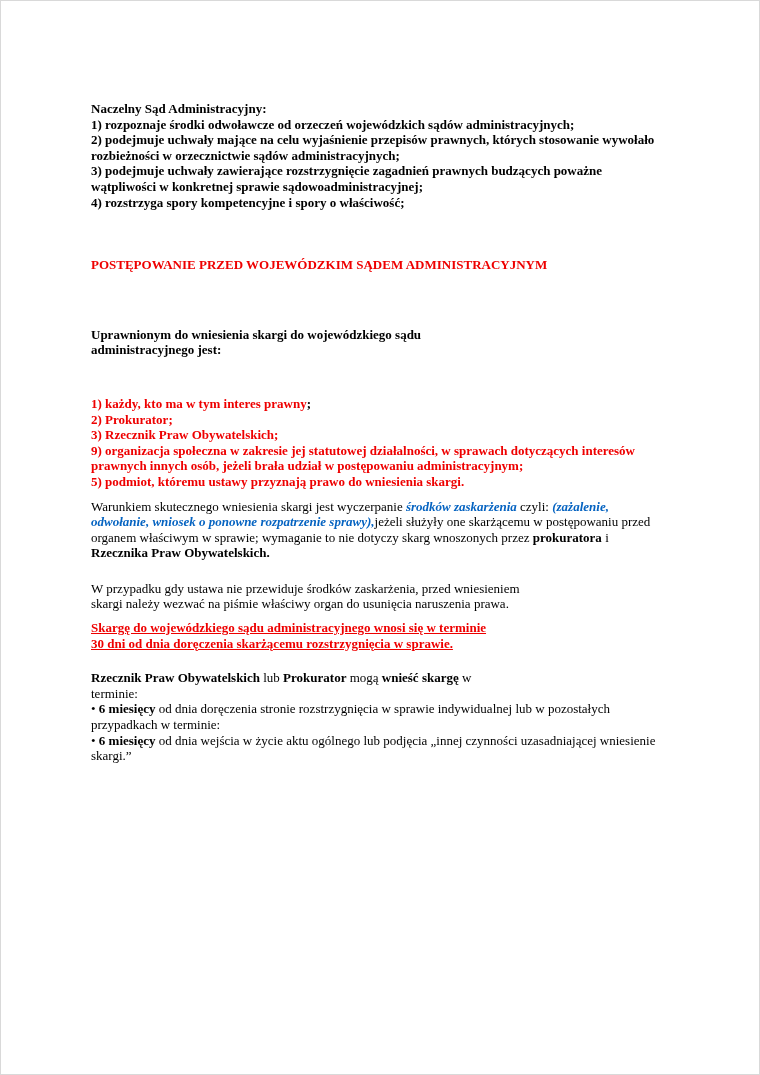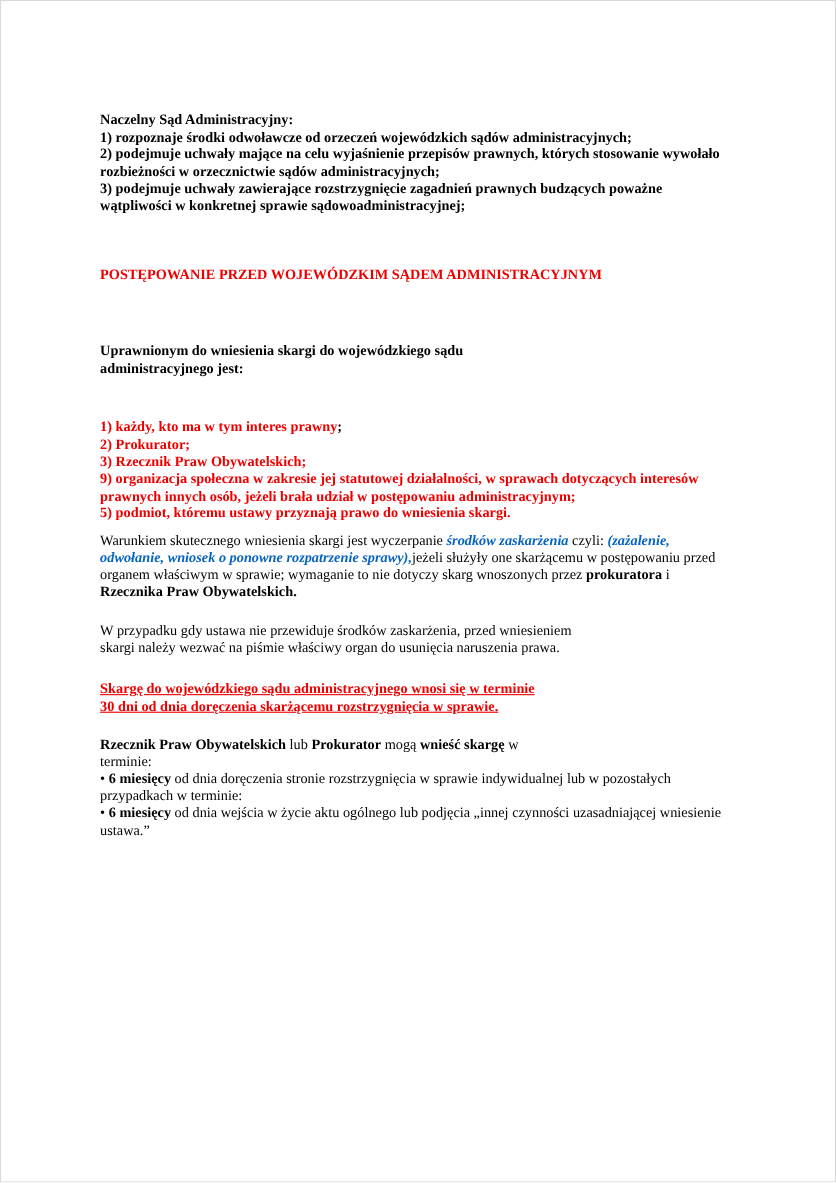--- a/index.html
+++ b/index.html
@@ -21,34 +21,35 @@
   .red { color: var(--c-red, #ee0000); }
   .blue { color: var(--c-blue, #0563C1); font-style: italic; }
   .black { color: #000000; }
   .caps-heading { font-weight: 700; }
 
   .p-nsa      { margin-bottom: 47px; }
   .p-heading  { margin-bottom: 54px; }
   .p-intro    { margin-bottom: 38px; }
   .p-redlist  { margin-bottom: 9px; }
   .p-condition{ margin-bottom: 20px; }
-  .p-noremedy { margin-bottom: 22px; }
+  .p-noremedy { margin-bottom: 8px; }
   .p-deadline { margin-bottom: 19px; text-decoration: underline; }
   .p-ombudsman{ margin-bottom: 0; }
 </style>
 </head>
 <body>
 
 <div class="page">
 
   <div class="para p-nsa b">
     <span class="line">Naczelny Sąd Administracyjny:</span>
     <span class="line">1) rozpoznaje środki odwoławcze od orzeczeń wojewódzkich sądów administracyjnych;</span>
     <span class="line">2) podejmuje uchwały mające na celu wyjaśnienie przepisów prawnych, których stosowanie wywołało rozbieżności w orzecznictwie sądów administracyjnych;</span>
     <span class="line">3) podejmuje uchwały zawierające rozstrzygnięcie zagadnień prawnych budzących poważne wątpliwości w konkretnej sprawie sądowoadministracyjnej;</span>
+    <span class="line">4) rozstrzyga spory kompetencyjne i spory o właściwość;</span>
   </div>
 
   <div class="para p-heading caps-heading red">POSTĘPOWANIE PRZED WOJEWÓDZKIM SĄDEM ADMINISTRACYJNYM</div>
 
   <div class="para p-intro b">
     <span class="line">Uprawnionym do wniesienia skargi do wojewódzkiego sądu</span>
     <span class="line">administracyjnego jest:</span>
   </div>
 
   <div class="para p-redlist b">
@@ -70,16 +71,16 @@
 
   <div class="para p-deadline b red">
     <span class="line">Skargę do wojewódzkiego sądu administracyjnego wnosi się w terminie</span>
     <span class="line">30 dni od dnia doręczenia skarżącemu rozstrzygnięcia w sprawie.</span>
   </div>
 
   <div class="para p-ombudsman">
     <span class="line"><span class="b">Rzecznik Praw Obywatelskich</span><span> lub </span><span class="b">Prokurator</span><span> mogą </span><span class="b">wnieść skargę</span><span> w</span></span>
     <span class="line">terminie:</span>
     <span class="line"><span>• </span><span class="b">6 miesięcy</span><span> od dnia doręczenia stronie rozstrzygnięcia w sprawie indywidualnej lub w pozostałych przypadkach w terminie:</span></span>
-    <span class="line"><span>• </span><span class="b">6 miesięcy</span><span> od dnia wejścia w życie aktu ogólnego lub podjęcia „innej czynności uzasadniającej wniesienie ustawa.”</span></span>
+    <span class="line"><span>• </span><span class="b">6 miesięcy</span><span> od dnia wejścia w życie aktu ogólnego lub podjęcia „innej czynności uzasadniającej wniesienie skargi.”</span></span>
   </div>
 
 </div>
 
 </body></html>

